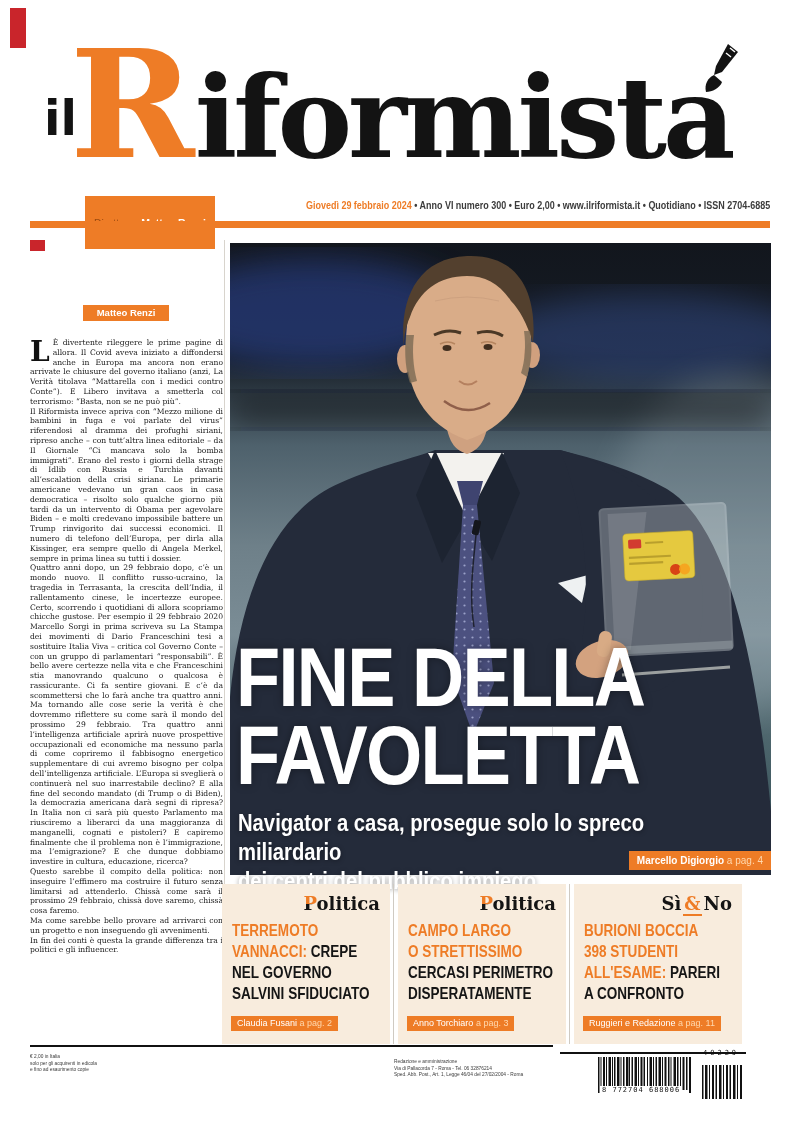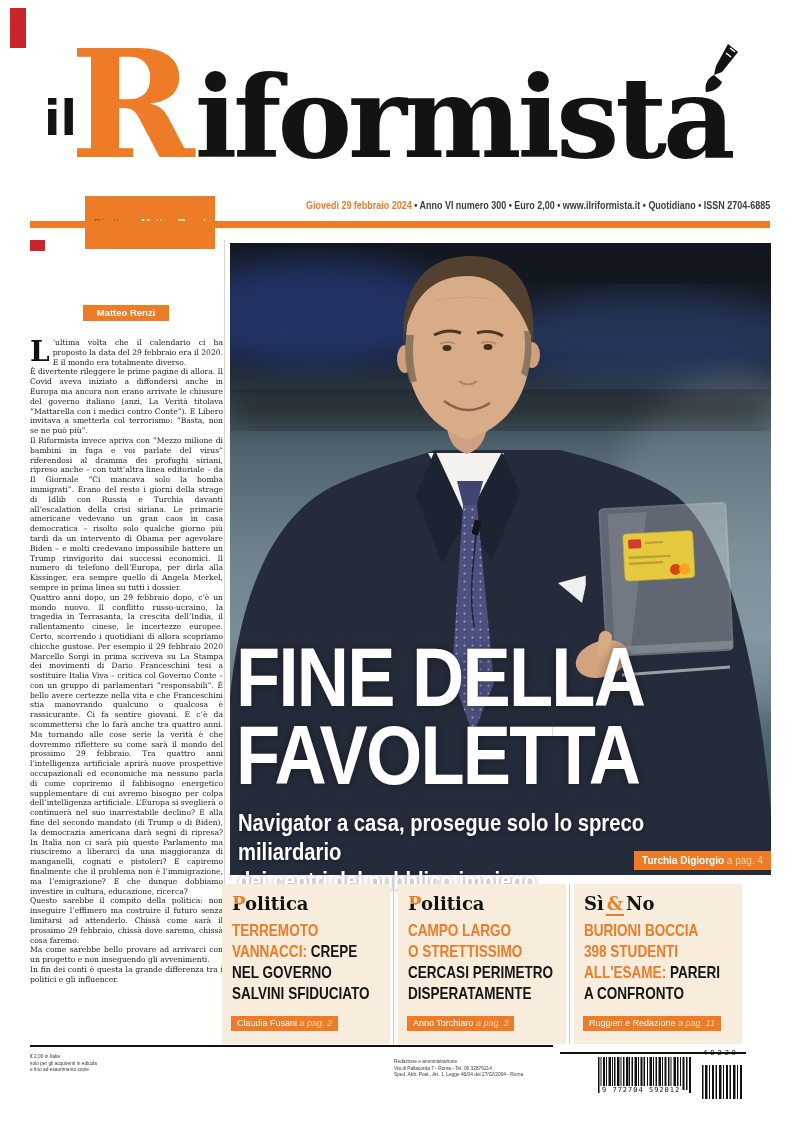--- a/index.html
+++ b/index.html
@@ -46,31 +46,31 @@
   .photo-tag{position:absolute;right:0;top:608px;height:19px;background:#ee7c26;
              padding:0 8px;font:10px/19px "Liberation Sans",sans-serif;white-space:nowrap;}
   .photo-tag .nm{color:#fff;font-weight:bold;}
   .photo-tag .pg{color:#ffd8ae;}
   
   .card{position:absolute;top:884px;width:168px;height:160px;background:#f8ecdd;box-sizing:border-box;
         padding:9px 10px;}
   .c1{left:222px;} .c2{left:398px;} .c3{left:574px;}
   .card-div{position:absolute;top:884px;width:1px;height:160px;background:#cfcac2;}
   .d1{left:393px;} .d2{left:569px;}
-  .sec{font:bold 18px "DejaVu Serif",serif;color:#141414;margin-bottom:6px;white-space:nowrap;}
+  .sec{font:bold 18px "DejaVu Serif",serif;color:#141414;margin-bottom:6px;white-space:nowrap;text-align:right;}
   .sec-initial{background:linear-gradient(180deg,#ee7c26 52%,#141414 52%);
                -webkit-background-clip:text;background-clip:text;color:transparent;}
   .amp{color:#ee7c26;border-bottom:2px solid #ee7c26;padding:0 1px;margin:0 2px;}
   .kick{white-space:pre-line;font:bold 16.5px/21px "Liberation Sans",sans-serif;
         transform:scaleX(.82);transform-origin:left top;width:122%;}
   .kick .o{color:#ee7c26;} .kick .b{color:#151515;}
   .card-byline{position:absolute;left:9px;bottom:13px;height:15px;background:#ee7c26;
                padding:0 6px;font:9px/15px "Liberation Sans",sans-serif;white-space:nowrap;}
   .card-byline .nm{color:#fff;font-weight:normal;}
-  .card-byline .pg{color:#ffd8ae;font-style:italic;}
+  .card-byline .pg{color:#ffd8ae;}
   
   .rule-a{position:absolute;left:30px;top:1045px;width:523px;height:1.5px;background:#111;}
   .rule-b{position:absolute;left:560px;top:1052px;width:186px;height:2px;background:#111;}
   .fineprint{position:absolute;font:4.8px/6.6px "Liberation Sans",sans-serif;color:#3a3a3a;}
   .fp-left{left:30px;top:1054px;}
   .fp-mid{left:394px;top:1059px;}
   .barcode{position:absolute;left:598px;top:1057px;}
   .bc-digits{position:absolute;left:600px;top:1086px;font:7px "DejaVu Sans Mono",monospace;
              letter-spacing:1px;color:#111;background:#fff;padding:0 2px;}
   .bc-addon{position:absolute;left:703px;top:1049px;font:7px "DejaVu Sans Mono",monospace;
@@ -98,21 +98,21 @@
     <span class="nm">Matteo Renzi</span>
   </div>
   <div class="dateline"><span class="dt">Giovedì 29 febbraio 2024</span><span> • Anno VI numero 300 • Euro 2,00 • www.ilriformista.it • Quotidiano • ISSN 2704-6885</span></div>
   <div class="masthead-rule"></div>
 
   <div class="ed-mark"></div>
   <div class="ed-author">
       <span>Matteo Renzi</span>
     </div>
   <div class="ed-body">
-    <p><span class="dropcap">L</span><span>’ultima volta che il calendario ci ha proposto la data del 29 febbraio era il 2020. E il mondo era totalmente diverso.</span></p>
+    <p><span class="dropcap">L</span></p>
     <p>È divertente rileggere le prime pagine di allora. Il Covid aveva iniziato a diffondersi anche in Europa ma ancora non erano arrivate le chiusure del governo italiano (anzi, La Verità titolava “Mattarella con i medici contro Conte”). E Libero invitava a smetterla col terrorismo: “Basta, non se ne può più”.</p>
     <p>Il Riformista invece apriva con “Mezzo milione di bambini in fuga e voi parlate del virus” riferendosi al dramma dei profughi siriani, ripreso anche – con tutt’altra linea editoriale – da Il Giornale “Ci mancava solo la bomba immigrati”. Erano del resto i giorni della strage di Idlib con Russia e Turchia davanti all’escalation della crisi siriana. Le primarie americane vedevano un gran caos in casa democratica – risolto solo qualche giorno più tardi da un intervento di Obama per agevolare Biden – e molti credevano impossibile battere un Trump rinvigorito dai successi economici. Il numero di telefono dell’Europa, per dirla alla Kissinger, era sempre quello di Angela Merkel, sempre in prima linea su tutti i dossier.</p>
     <p>Quattro anni dopo, un 29 febbraio dopo, c’è un mondo nuovo. Il conflitto russo-ucraino, la tragedia in Terrasanta, la crescita dell’India, il rallentamento cinese, le incertezze europee. Certo, scorrendo i quotidiani di allora scopriamo chicche gustose. Per esempio il 29 febbraio 2020 Marcello Sorgi in prima scriveva su La Stampa dei movimenti di Dario Franceschini tesi a sostituire Italia Viva – critica col Governo Conte – con un gruppo di parlamentari “responsabili”. È bello avere certezze nella vita e che Franceschini stia manovrando qualcuno o qualcosa è rassicurante. Ci fa sentire giovani. E c’è da scommettersi che lo farà anche tra quattro anni. Ma tornando alle cose serie la verità è che dovremmo riflettere su come sarà il mondo del prossimo 29 febbraio. Tra quattro anni l’intelligenza artificiale aprirà nuove prospettive occupazionali ed economiche ma nessuno parla di come copriremo il fabbisogno energetico supplementare di cui avremo bisogno per colpa dell’intelligenza artificiale. L’Europa si sveglierà o continuerà nel suo inarrestabile declino? E alla fine del secondo mandato (di Trump o di Biden), la democrazia americana darà segni di ripresa? In Italia non ci sarà più questo Parlamento ma riusciremo a liberarci da una maggioranza di manganelli, cognati e pistoleri? E capiremo finalmente che il problema non è l’immigrazione, ma l’emigrazione? E che dunque dobbiamo investire in cultura, educazione, ricerca?</p>
     <p>Questo sarebbe il compito della politica: non inseguire l’effimero ma costruire il futuro senza limitarsi ad attenderlo. Chissà come sarà il prossimo 29 febbraio, chissà dove saremo, chissà cosa faremo.</p>
     <p>Ma come sarebbe bello provare ad arrivarci con un progetto e non inseguendo gli avvenimenti.</p>
     <p>In fin dei conti è questa la grande differenza tra i politici e gli influencer.</p>
   </div>
   <div class="col-divider"></div>
 
   <figure class="photo" style="margin:0">
@@ -188,21 +188,21 @@
       <rect x="368" y="388" width="13" height="26" rx="6" fill="#d8ab85" transform="rotate(9 374 400)"></rect>
       <path d="M392 432 L500 424" stroke="#cfd2cc" stroke-width="3" opacity=".7"></path>
 
       <rect x="243" y="277" width="7" height="15" rx="2" fill="#14161c" transform="rotate(12 246 284)"></rect>
       <path d="M246 292 C 243 322 239 352 244 384" stroke="#14161c" stroke-width="1.5" fill="none" opacity=".8"></path>
     </svg>
     <div class="head-line hl1">FINE DELLA</div>
     <div class="head-line hl2">FAVOLETTA</div>
     <div class="subhead">Navigator a casa, prosegue solo lo spreco miliardario
 dei centri del pubblico impiego</div>
-    <div class="photo-tag"><span class="nm">Turchia Digiorgio</span><span class="pg"> a pag. 4</span></div>
+    <div class="photo-tag"><span class="nm">Marcello Digiorgio</span><span class="pg"> a pag. 4</span></div>
   </figure>
 
   <div class="card c1">
     <div class="sec"><span class="sec-initial">P</span><span>olitica</span></div>
     <div class="kick"><span class="o">TERREMOTO
 VANNACCI: </span><span class="b">CREPE
 NEL GOVERNO
 SALVINI SFIDUCIATO</span></div>
     <div class="card-byline"><span class="nm">Claudia Fusani</span><span class="pg"> a pag. 2</span></div>
   </div>
@@ -280,16 +280,16 @@
           <rect x="121" y="8" width="2.5" height="34"></rect>
         <rect x="125" y="8" width="1" height="34"></rect>
           <rect x="128" y="8" width="2" height="34"></rect>
         <rect x="131.5" y="8" width="1.5" height="34"></rect>
           <rect x="135" y="8" width="2.5" height="34"></rect>
         <rect x="139" y="8" width="1" height="34"></rect>
           <rect x="142" y="8" width="2" height="34"></rect>
       </g>
     </svg>
   </div>
-  <div class="bc-digits">9 772704 592012</div>
+  <div class="bc-digits">8 772704 688006</div>
   <div class="bc-addon">40229</div>
 
 </div>
 
 </body></html>

